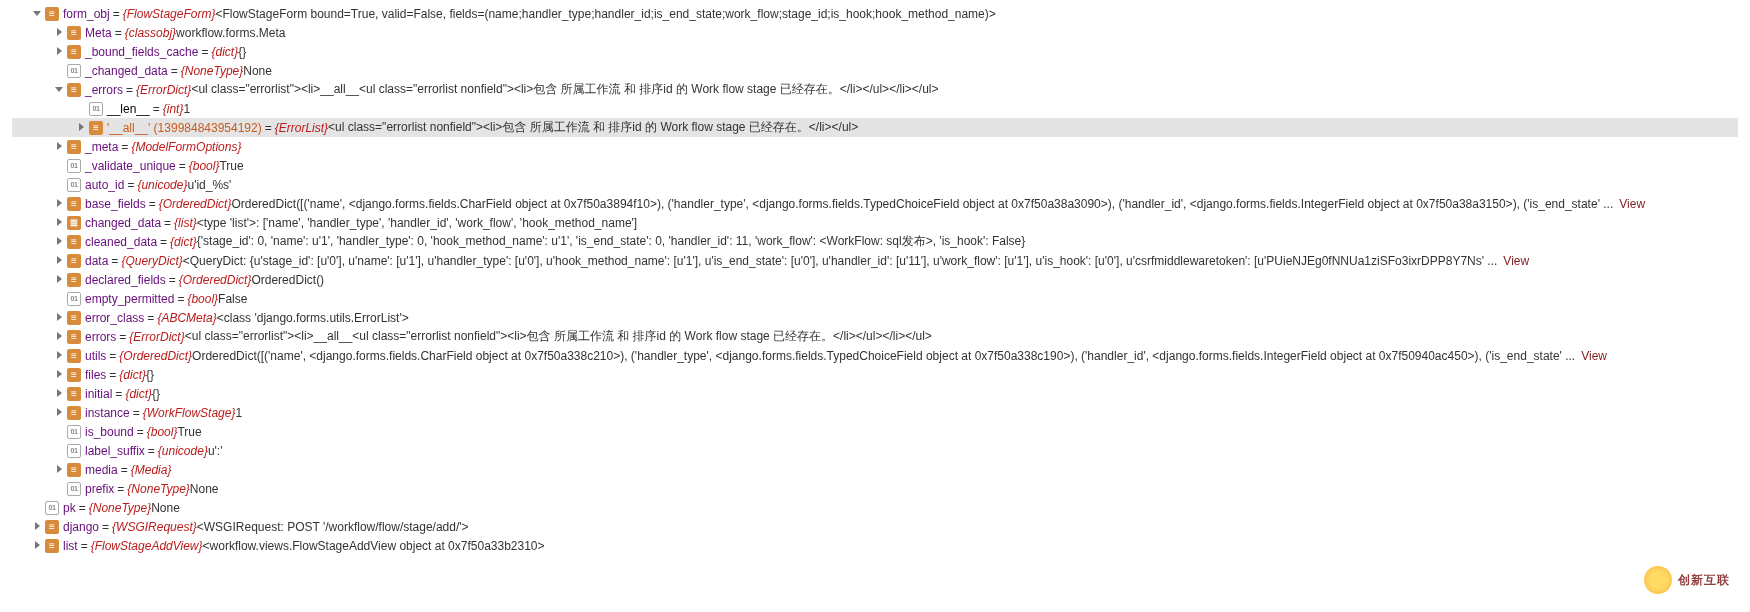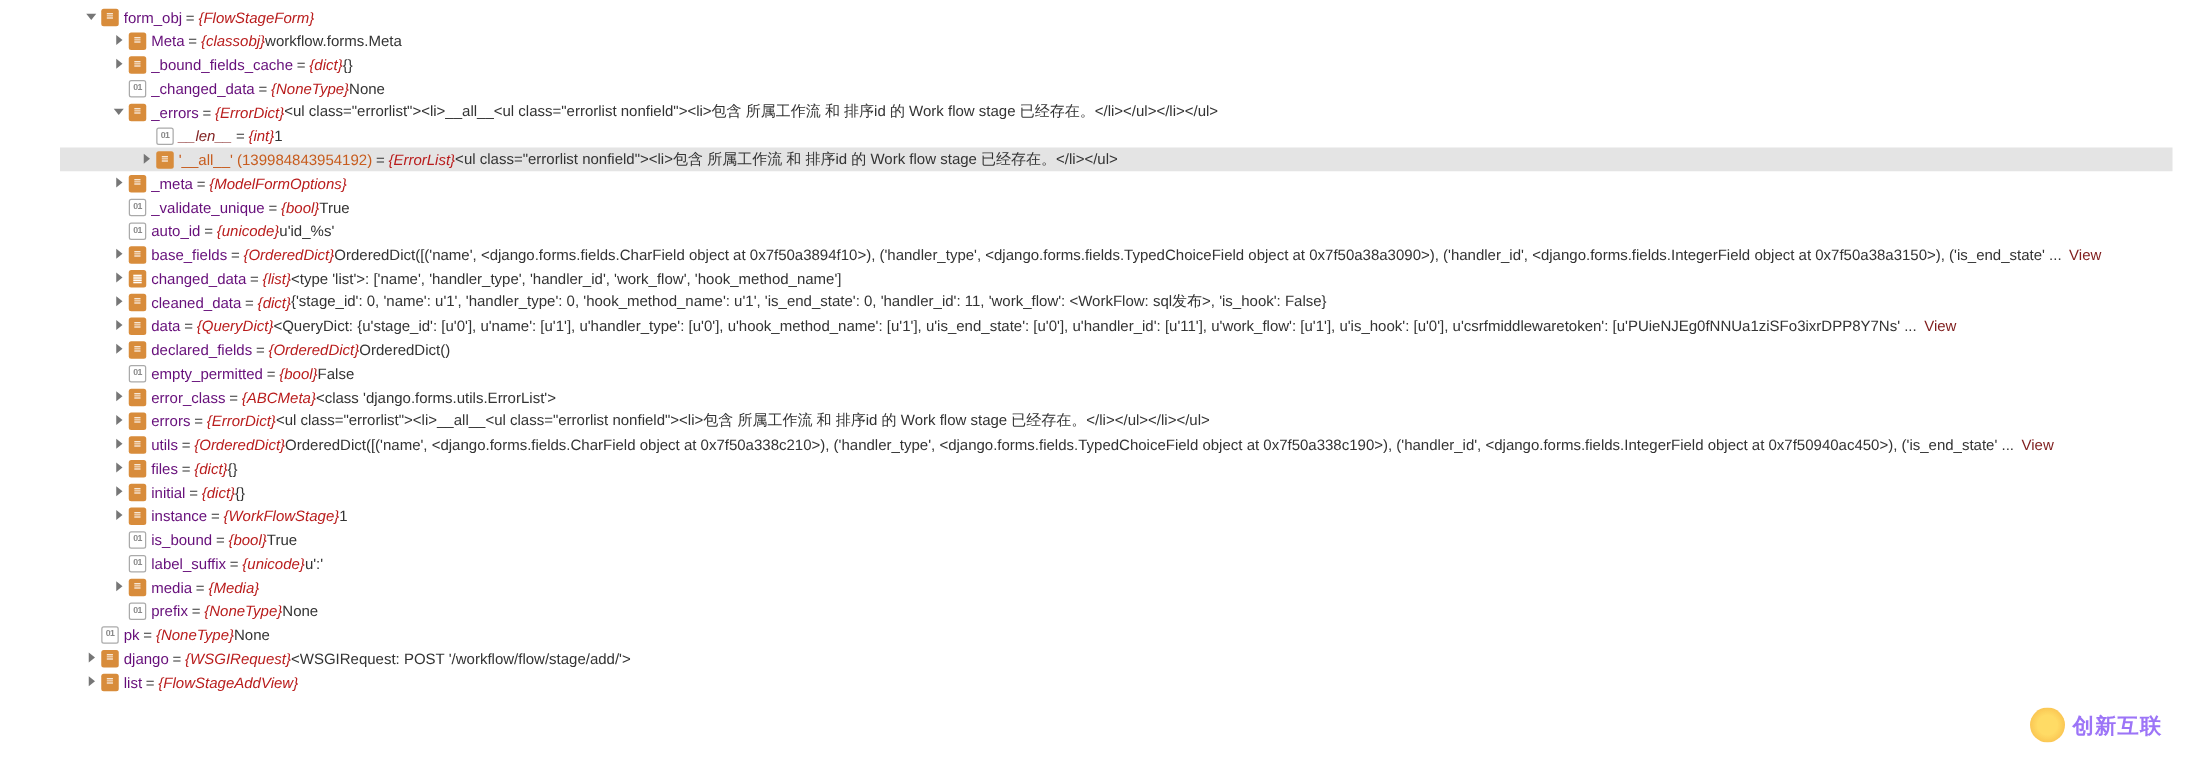--- a/index.html
+++ b/index.html
@@ -1,54 +1,55 @@
 <!DOCTYPE html>
 <html><head>
 <meta charset="utf-8">
 <style>
   * { margin:0; padding:0; box-sizing:border-box; }
   html,body { width:1750px; height:612px; background:#fff; font-family:"Segoe UI",Arial,sans-serif; font-size:12px; color:#333; overflow:hidden; }
-  .tree { padding:4px 12px;margin-left:36px; }
+  .tree { padding:4px 12px; }
   .row { display:flex; align-items:center; height:19px; white-space:nowrap; overflow:hidden; }
   .row.sel { background:#e4e4e4;align-items:center; }
   .ind { display:inline-block; flex-shrink:0; }
   .arrow { display:inline-block; width:12px; height:12px; flex-shrink:0; margin-right:1px; position:relative; }
   .arrow.exp::before { content:""; position:absolute; left:1px; top:3px; border-left:4px solid transparent; border-right:4px solid transparent; border-top:5px solid #767676; }
   .arrow.col::before { content:""; position:absolute; left:3px; top:1px; border-top:4px solid transparent; border-bottom:4px solid transparent; border-left:5px solid #767676; }
   .arrow.none::before { content:""; }
   .ico { display:inline-flex; width:14px; height:14px; flex-shrink:0; margin-right:4px; align-items:center; justify-content:center; border-radius:2px; font-size:8px; font-weight:bold; }
   .ico.obj { background:#d88c3b; color:#fff; } 
   .ico.obj::before { content:"≡"; font-size:10px; }
   .ico.box { background:#fff; color:#888; border:1px solid #aaa; font-size:7px; }
   .ico.box::before { content:"01"; letter-spacing:-0.5px; }
   .ico.list { background:#d88c3b; color:#fff; }
   .ico.list::before { content:"≣"; font-size:10px; }
   .name { color:#660e7a; font-weight:normal; }
-  .name.special { color:#7f1d1d;font-style:italic; }
+  .name.special { color:#000000; }
   .name.orange { color:#c75c1e; }
   .eq { color:#333; margin:0 3px; }
   .type { color:#b91c1c; font-style:italic; }
   .val { color:#333; }
   .view { color:#7f1d1d; margin-left:6px; cursor:pointer; }
   .watermark { position:fixed; right:20px; bottom:18px; display:flex; align-items:center; gap:6px; opacity:0.85; }
   .watermark .logo { width:28px; height:28px; border-radius:50%; background:radial-gradient(circle,#ffd54a 40%,#f6a623 100%); position:relative; }
-  .watermark .txt { color:#8b5cf6; font-size:17px; font-weight:600; letter-spacing:1px; }
+  .watermark .txt { color:#7f1d1d; font-size:12px; font-weight:600; letter-spacing:1px; }
 </style>
 </head>
 <body>
 
 <div class="tree" id="tree">
     <div class="row">
       <span class="ind" style="width: 20px;"></span>
       <span class="arrow exp"></span>
       <span class="ico obj"></span>
       <span class="name">form_obj</span>
       <span class="eq"> = </span>
       <span class="type">{FlowStageForm}</span>
       <span> </span>
+      <span class="val">&lt;FlowStageForm bound=True, valid=False, fields=(name;handler_type;handler_id;is_end_state;work_flow;stage_id;is_hook;hook_method_name)&gt;</span>
     </div>
     <div class="row">
       <span class="ind" style="width: 42px;"></span>
       <span class="arrow col"></span>
       <span class="ico obj"></span>
       <span class="name">Meta</span>
       <span class="eq"> = </span>
       <span class="type">{classobj}</span>
       <span> </span>
       <span class="val">workflow.forms.Meta</span>
@@ -316,19 +317,20 @@
       <span class="val">&lt;WSGIRequest: POST '/workflow/flow/stage/add/'&gt;</span>
     </div>
     <div class="row">
       <span class="ind" style="width: 20px;"></span>
       <span class="arrow col"></span>
       <span class="ico obj"></span>
       <span class="name">list</span>
       <span class="eq"> = </span>
       <span class="type">{FlowStageAddView}</span>
       <span> </span>
+      <span class="val">&lt;workflow.views.FlowStageAddView object at 0x7f50a33b2310&gt;</span>
     </div>
   </div>
 
 <div class="watermark">
   <div class="logo"></div>
   <span class="txt">创新互联</span>
 </div>
 
 </body></html>

